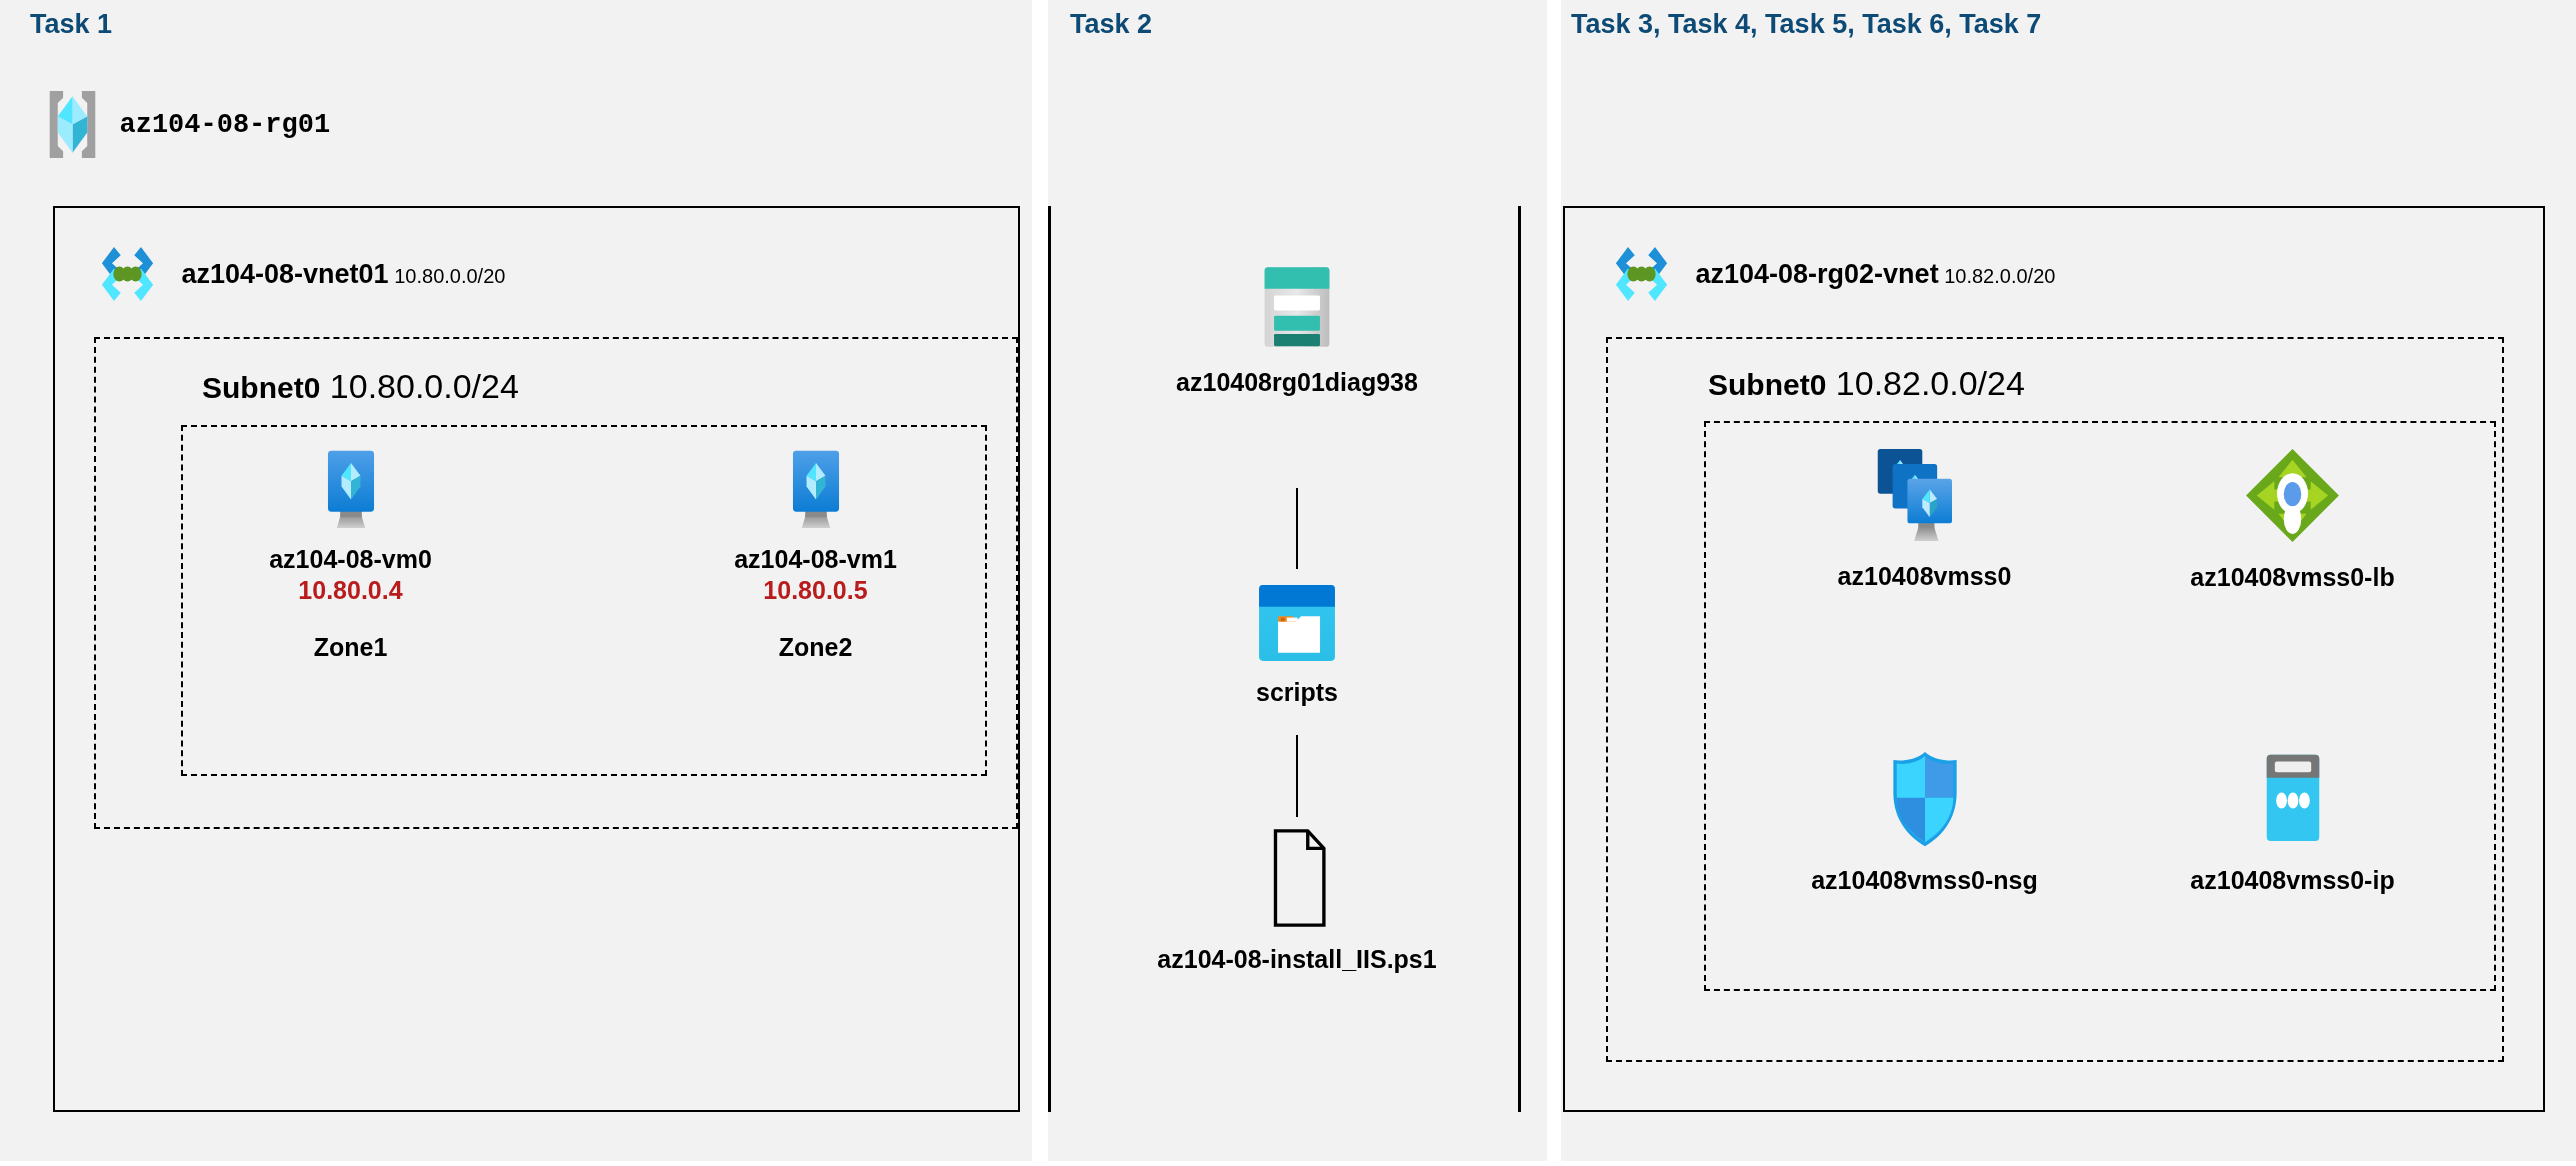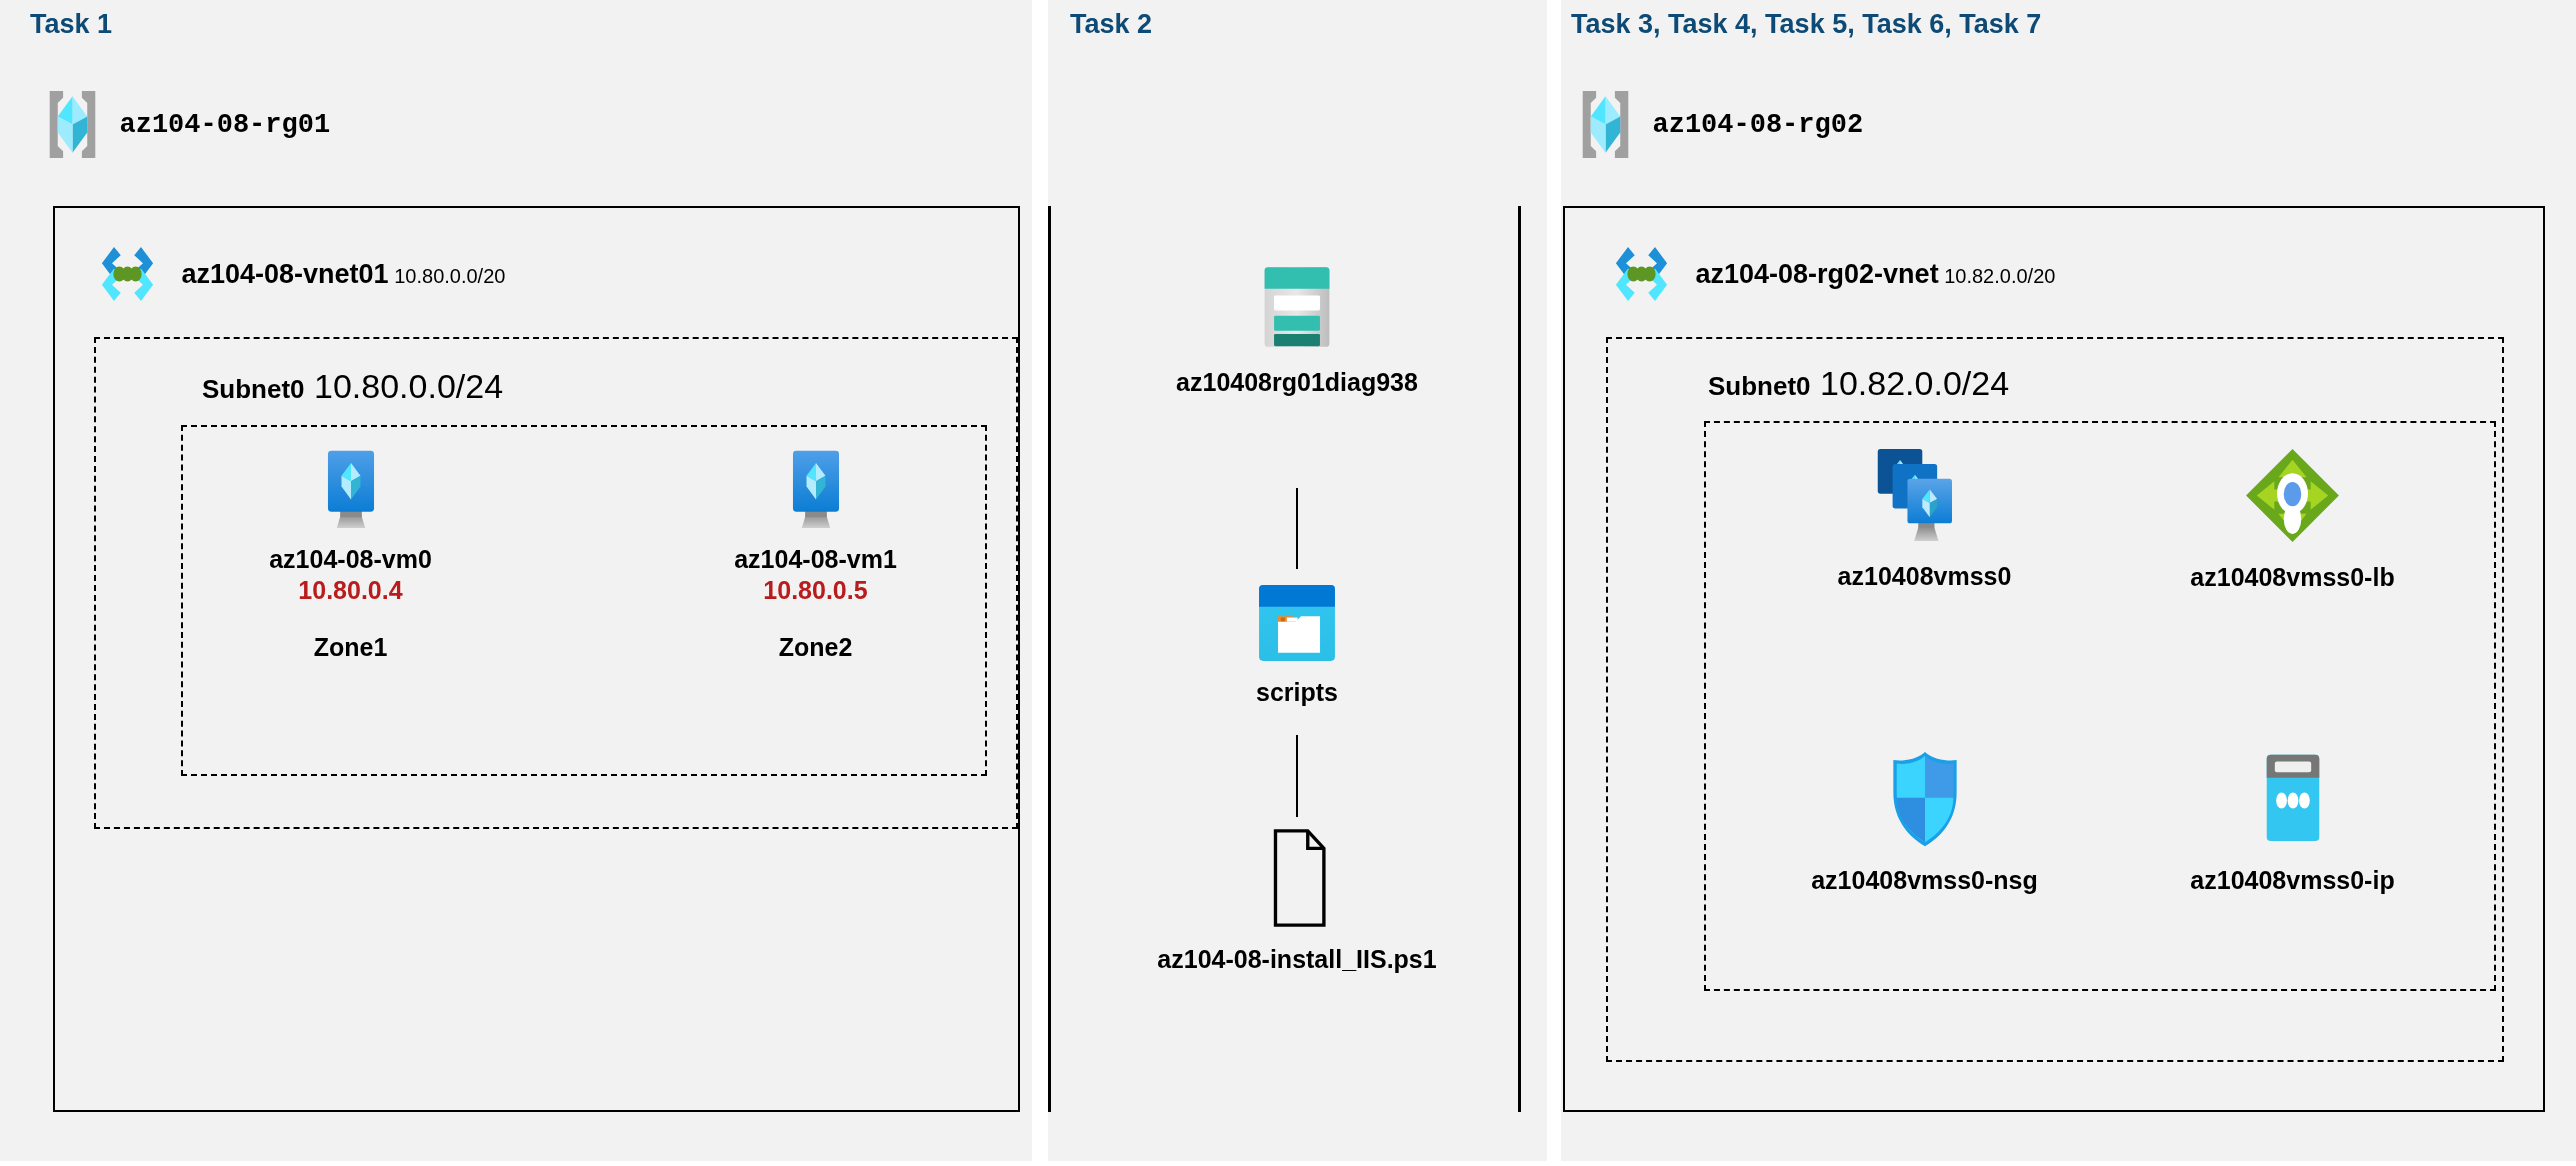--- a/index.html
+++ b/index.html
@@ -13,21 +13,21 @@
   .dashbox{position:absolute;border:2.7px dashed #000;box-sizing:border-box;background:transparent;}
 
   .rg-row{position:absolute;display:flex;align-items:center;gap:17.5px;font-family:Liberation Mono, monospace;}
   .rg-name{font-size:27px;font-weight:bold;color:#000;white-space:nowrap;}
 
   .vnet-row{position:absolute;display:flex;align-items:center;gap:17.5px;}
   .vnet-name{font-size:27px;font-weight:bold;color:#000;white-space:nowrap;}
   .vnet-cidr{font-size:20px;font-weight:normal;color:#000;white-space:nowrap;}
 
   .subnet-row{position:absolute;white-space:nowrap;}
-  .subnet-name{font-size:26px;font-weight:bold;color:#000;}
+  .subnet-name{font-size:30px;font-weight:bold;color:#000;}
   .subnet-cidr{font-size:34px;font-weight:normal;color:#000;}
 
   .node{position:absolute;display:flex;flex-direction:column;align-items:center;}
   .node-label{font-size:25px;font-weight:bold;color:#000;white-space:nowrap;line-height:1.22;text-align:center;}
   .node-sub{font-size:25px;font-weight:bold;color:#b91c1c;white-space:nowrap;line-height:1.22;text-align:center;}
   .node-zone{font-size:25px;font-weight:bold;color:#000;white-space:nowrap;text-align:center;}
 
   .connector{position:absolute;background:#000;width:2px;}
 
   svg{display:block;}
@@ -192,33 +192,20 @@
     <span class="node-label" style="margin-top:16px;">az104-08-install_IIS.ps1</span>
   </div>
 
   <div class="connector" style="left:1048px;top:206px;height:906px;width:2.7px;"></div>
   <div class="connector" style="left:1518px;top:206px;height:906px;width:2.7px;"></div>
 
   <div class="panel" style="left:1561px;top:0px;width:1015px;height:1161px;"></div>
 
   <div class="task-title" style="left:1571px;top:9.4px;">Task 3, Task 4, Task 5, Task 6, Task 7</div>
 
-  <div class="rg-row" style="left:1576px;top:88px;">
-    <span>
-      <svg width="59" height="73" viewBox="0 0 88 108">
-        <path d="M30 4 L10 4 L10 104 L30 104 L30 94 L22 86 L22 22 L30 14 Z" fill="#a0a0a0"></path>
-        <path d="M58 4 L78 4 L78 104 L58 104 L58 94 L66 86 L66 22 L58 14 Z" fill="#a0a0a0"></path>
-        <path d="M44 12 L66 42 L44 54 Z" fill="#9cebff"></path>
-        <path d="M44 12 L22 42 L44 54 Z" fill="#50e6ff"></path>
-        <path d="M44 54 L66 42 L66 66 L44 96 Z" fill="#32b4d4"></path>
-        <path d="M44 54 L22 42 L22 66 L44 96 Z" fill="#9cebff"></path>
-      </svg>
-    </span>
-    <span class="rg-name">az104-08-rg02</span>
-  </div>
 
   <div class="solidbox" style="left:1563px;top:206px;width:982px;height:906px;"></div>
 
   <div class="vnet-row" style="left:1605px;top:243px;">
     <span>
       <svg width="73" height="62" viewBox="0 0 108 92">
         <path d="M34 6 L16 30 L34 54 L44 42 L31 30 L44 18 Z" fill="#1e90d8"></path>
         <path d="M34 86 L16 62 L34 38 L44 50 L31 62 L44 74 Z" fill="#50e6ff"></path>
         <path d="M74 6 L92 30 L74 54 L64 42 L77 30 L64 18 Z" fill="#1e90d8"></path>
         <path d="M74 86 L92 62 L74 38 L64 50 L77 62 L64 74 Z" fill="#50e6ff"></path>

